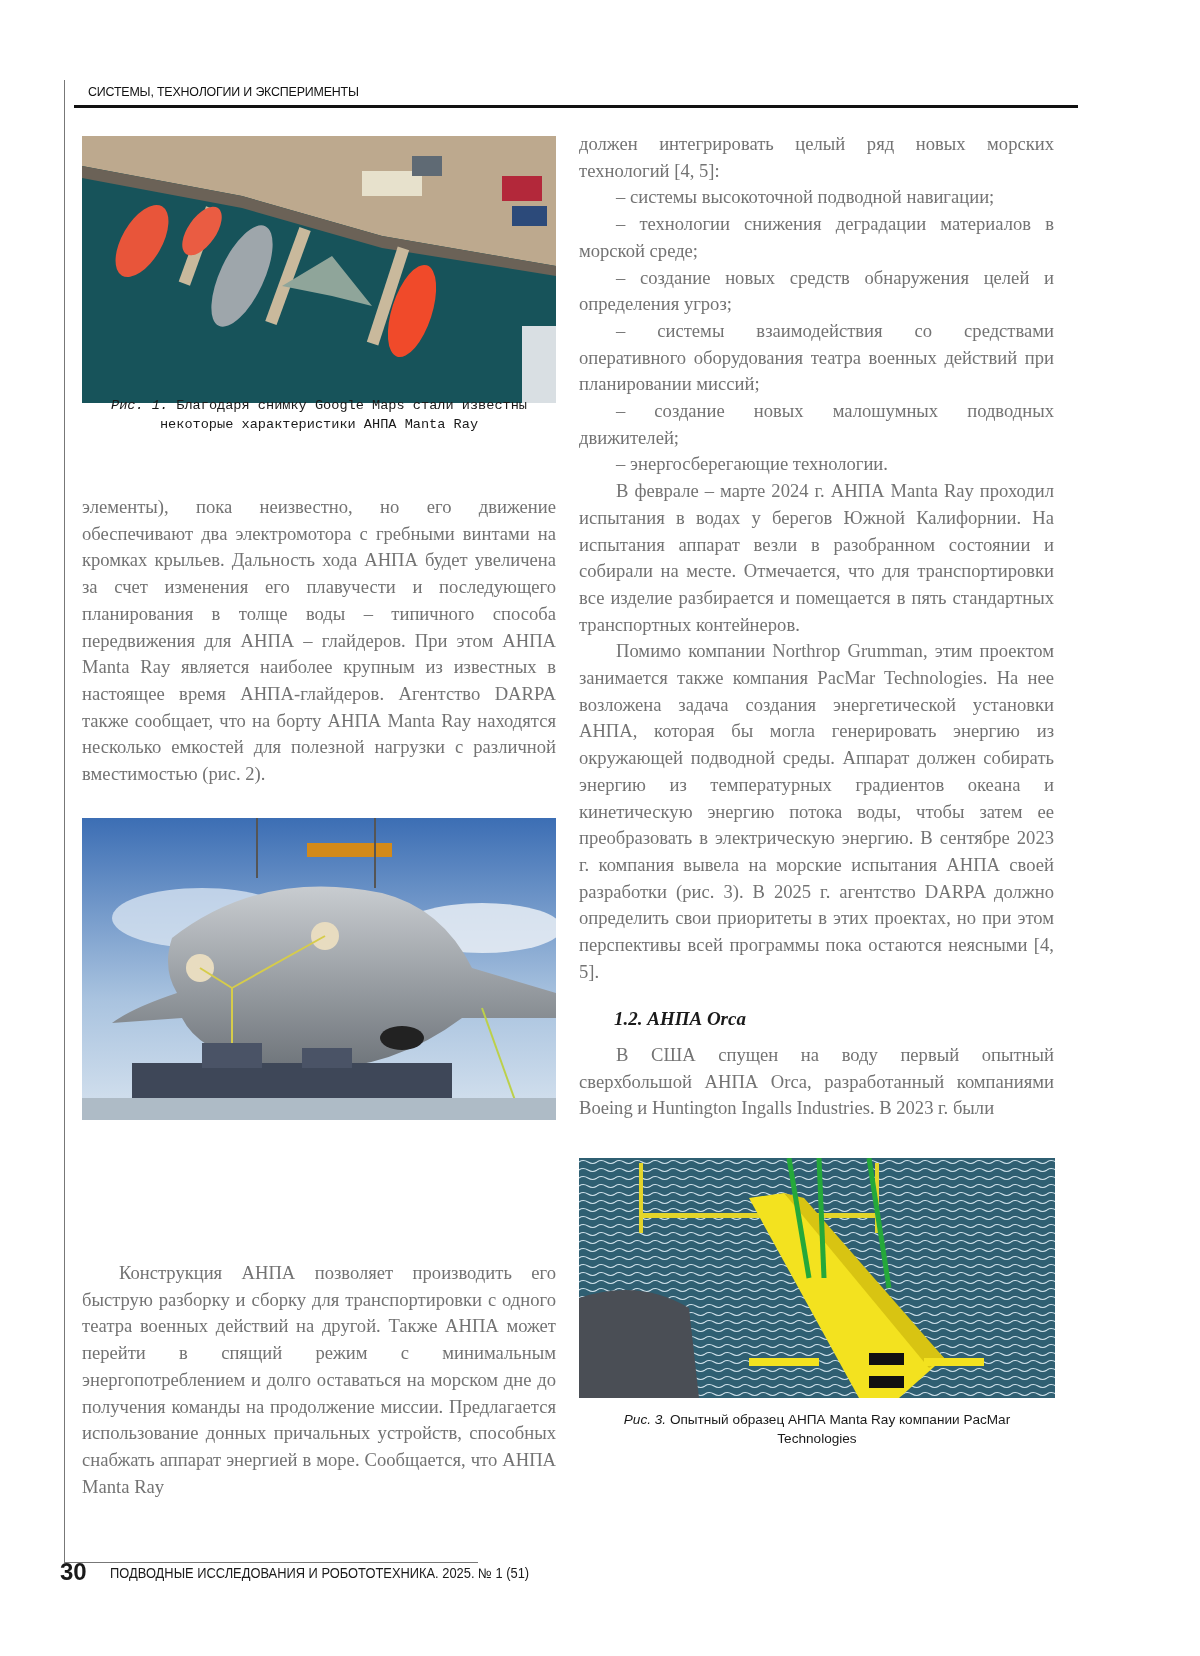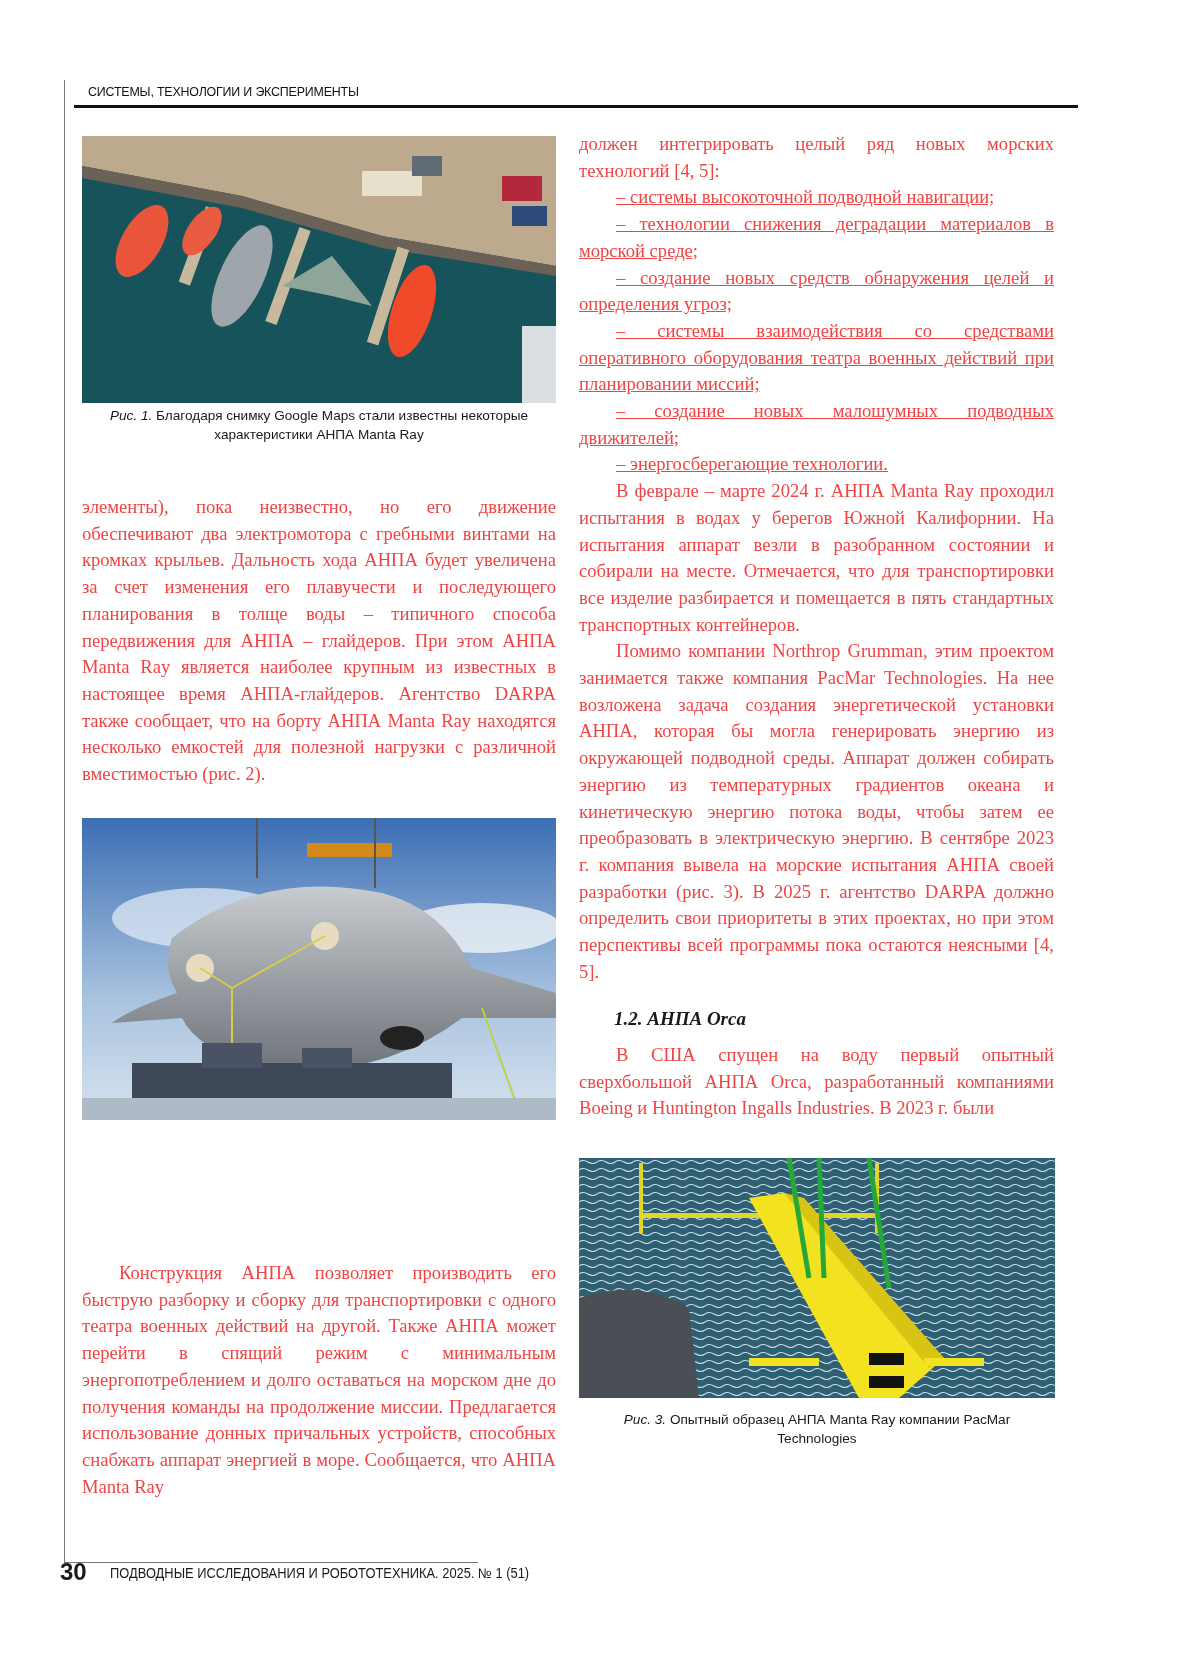--- a/index.html
+++ b/index.html
@@ -4,24 +4,24 @@
 <style>
   html, body { margin:0; padding:0; background:#fff; }
   body { width:1200px; height:1656px; position:relative; overflow:hidden; color:#1a1a1a; }
   .page { position:absolute; left:0; top:0; width:961px; height:1656px; }
 
   .running-head { position:absolute; left:88px; top:84px; font-family:"Liberation Sans", sans-serif; font-size:13.5px; letter-spacing:-0.2px; color:#111; transform:scaleX(0.92); transform-origin:left; }
   .head-rule { position:absolute; left:74px; top:105px; width:1004px; height:3px; background:#111; }
   .left-vrule { position:absolute; left:64px; top:80px; width:1px; height:1482px; background:#777; }
   .bottom-hrule { position:absolute; left:64px; top:1562px; width:414px; height:1px; background:#777; }
 
-  .col { position:absolute; font-family:"Liberation Serif", serif; font-size:18.6px; line-height:26.7px; text-align:justify; color:#ef4444; }
+  .col { position:absolute; font-family:"Liberation Serif", serif; font-size:18.6px; line-height:26.7px; text-align:justify; color:#737373; }
   .col p { margin:0; }
   .col .ind { text-indent:37px; }
-  .col .li { text-indent:37px;text-decoration:underline; }
+  .col .li { text-indent:37px; }
 
   .fig { position:absolute; overflow:hidden; }
   .caption { position:absolute; font-family:"Liberation Sans", sans-serif; font-size:13.6px; line-height:19px; text-align:center; color:#1a1a1a; }
   .caption i { font-style:italic; }
 
   .section-title { position:absolute; font-family:"Liberation Serif", serif; font-weight:bold; font-style:italic; font-size:19px; }
 
   .folio { position:absolute; left:60px; top:1558px; font-family:"Liberation Sans", sans-serif; font-weight:bold; font-size:24px;text-align:center; }
   .journal { position:absolute; left:110px; top:1565px; font-family:"Liberation Sans", sans-serif; font-size:14px; transform:scaleX(0.92); transform-origin:left; }
 </style>
@@ -47,21 +47,21 @@
       <ellipse cx="160" cy="140" rx="22" ry="55" fill="#9ea6ab" transform="rotate(25 160 140)"></ellipse>
       <polygon points="200,150 250,120 290,170 250,160" fill="#8fa59a"></polygon>
       <ellipse cx="330" cy="175" rx="20" ry="48" fill="#f04a2a" transform="rotate(18 330 175)"></ellipse>
       <rect x="280" y="35" width="60" height="25" fill="#e7e1cc"></rect>
       <rect x="330" y="20" width="30" height="20" fill="#5f6a74"></rect>
       <rect x="420" y="40" width="40" height="25" fill="#b3283a"></rect>
       <rect x="430" y="70" width="35" height="20" fill="#2c4a7a"></rect>
       <rect x="440" y="190" width="34" height="77" fill="#d9dfe3"></rect>
     </svg>
   </div>
-  <div class="caption" style="left:82px;top:406px;width:474px;">
+  <div class="caption" style="left:82px;top:396px;width:474px;font-family:Liberation Mono, monospace;">
     <i>Рис. 1.</i> <span>Благодаря снимку Google Maps стали известны некоторые характеристики АНПА Manta Ray</span>
   </div>
 
   <div class="col" style="left:82px;top:494px;width:474px;">
     <p>элементы), пока неизвестно, но его движение обеспечивают два электромотора с гребными винтами на кромках крыльев. Дальность хода АНПА будет увеличена за счет изменения его плавучести и последующего планирования в толще воды – типичного способа передвижения для АНПА – глайдеров. При этом АНПА Manta Ray является наиболее крупным из известных в настоящее время АНПА-глайдеров. Агентство DARPA также сообщает, что на борту АНПА Manta Ray находятся несколько емкостей для полезной нагрузки с различной вместимостью (рис. 2).</p>
   </div>
 
   <div class="fig" style="left:82px;top:818px;width:474px;height:302px;">
     <svg width="474" height="302" viewBox="0 0 474 302">
       <defs>

